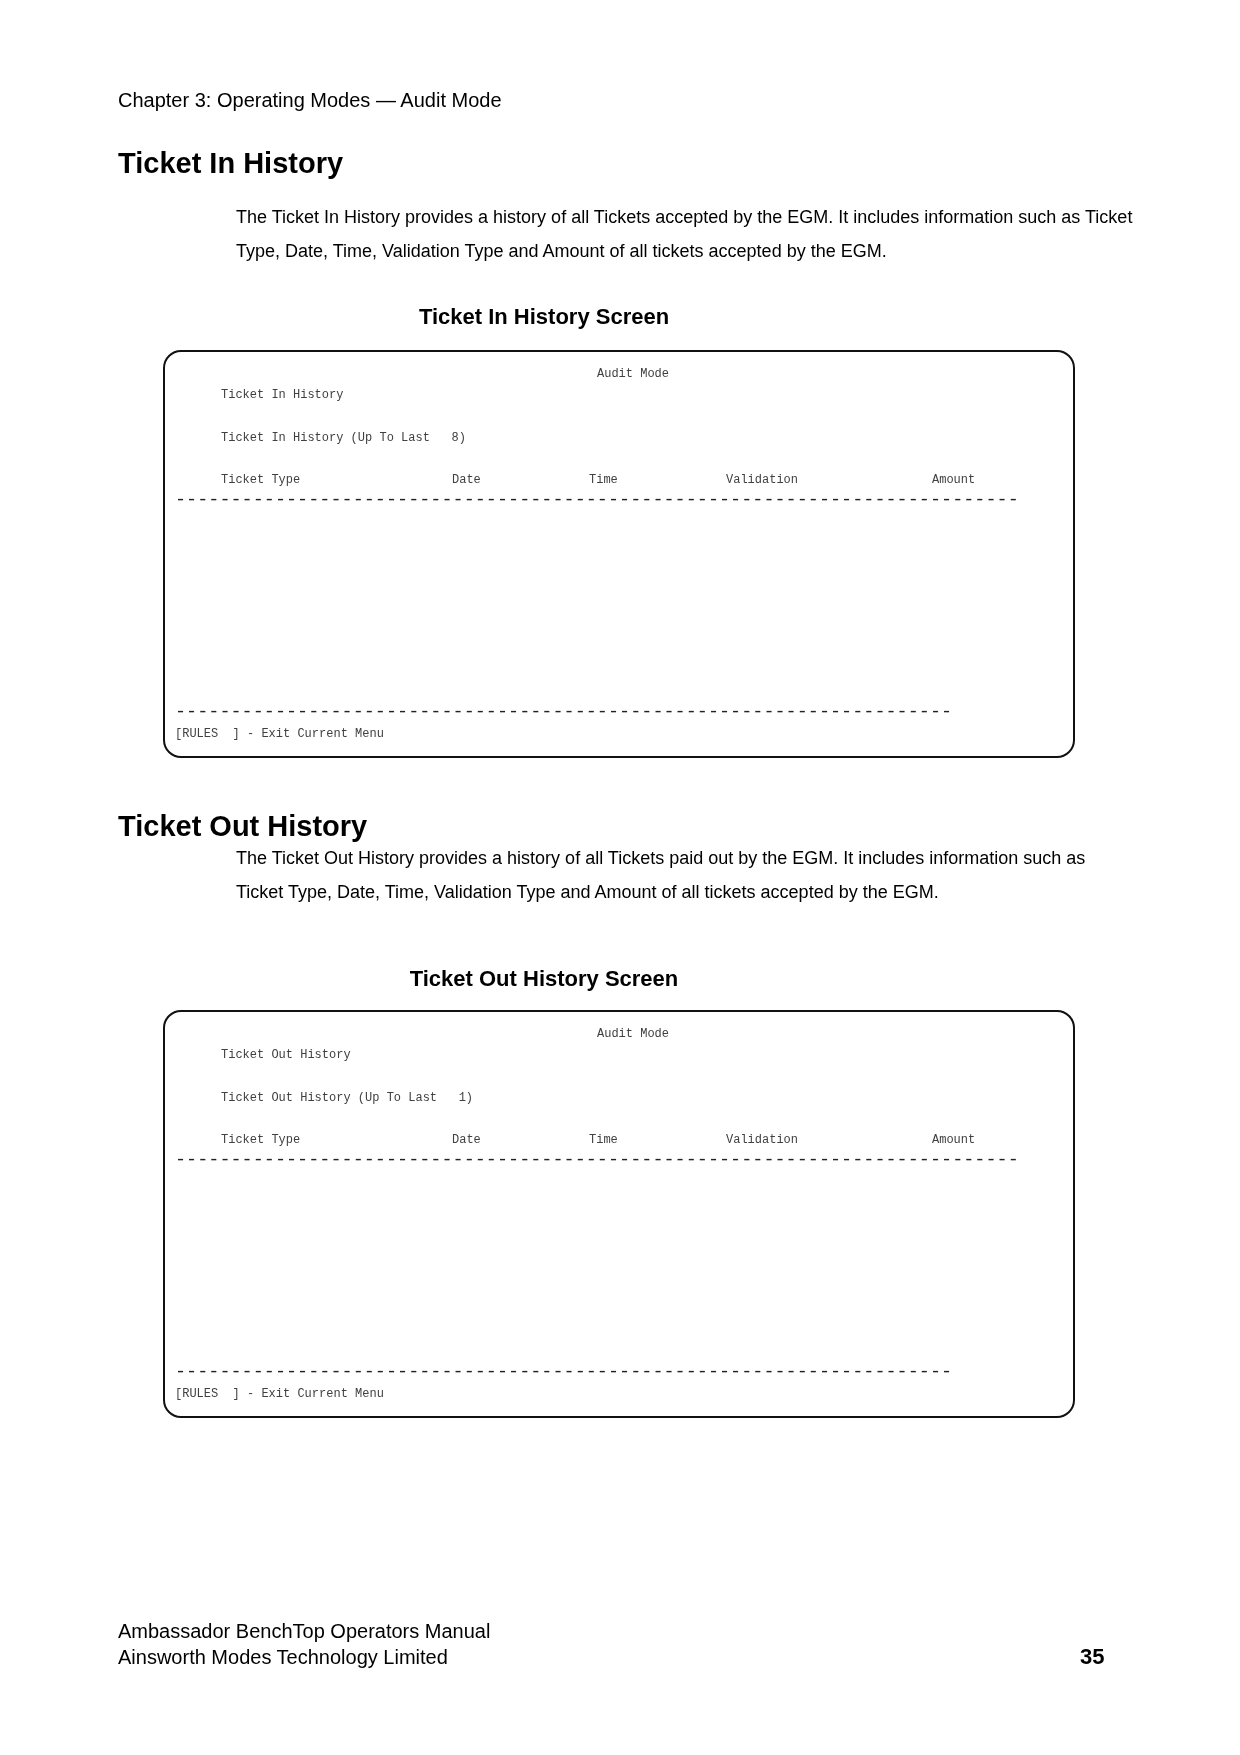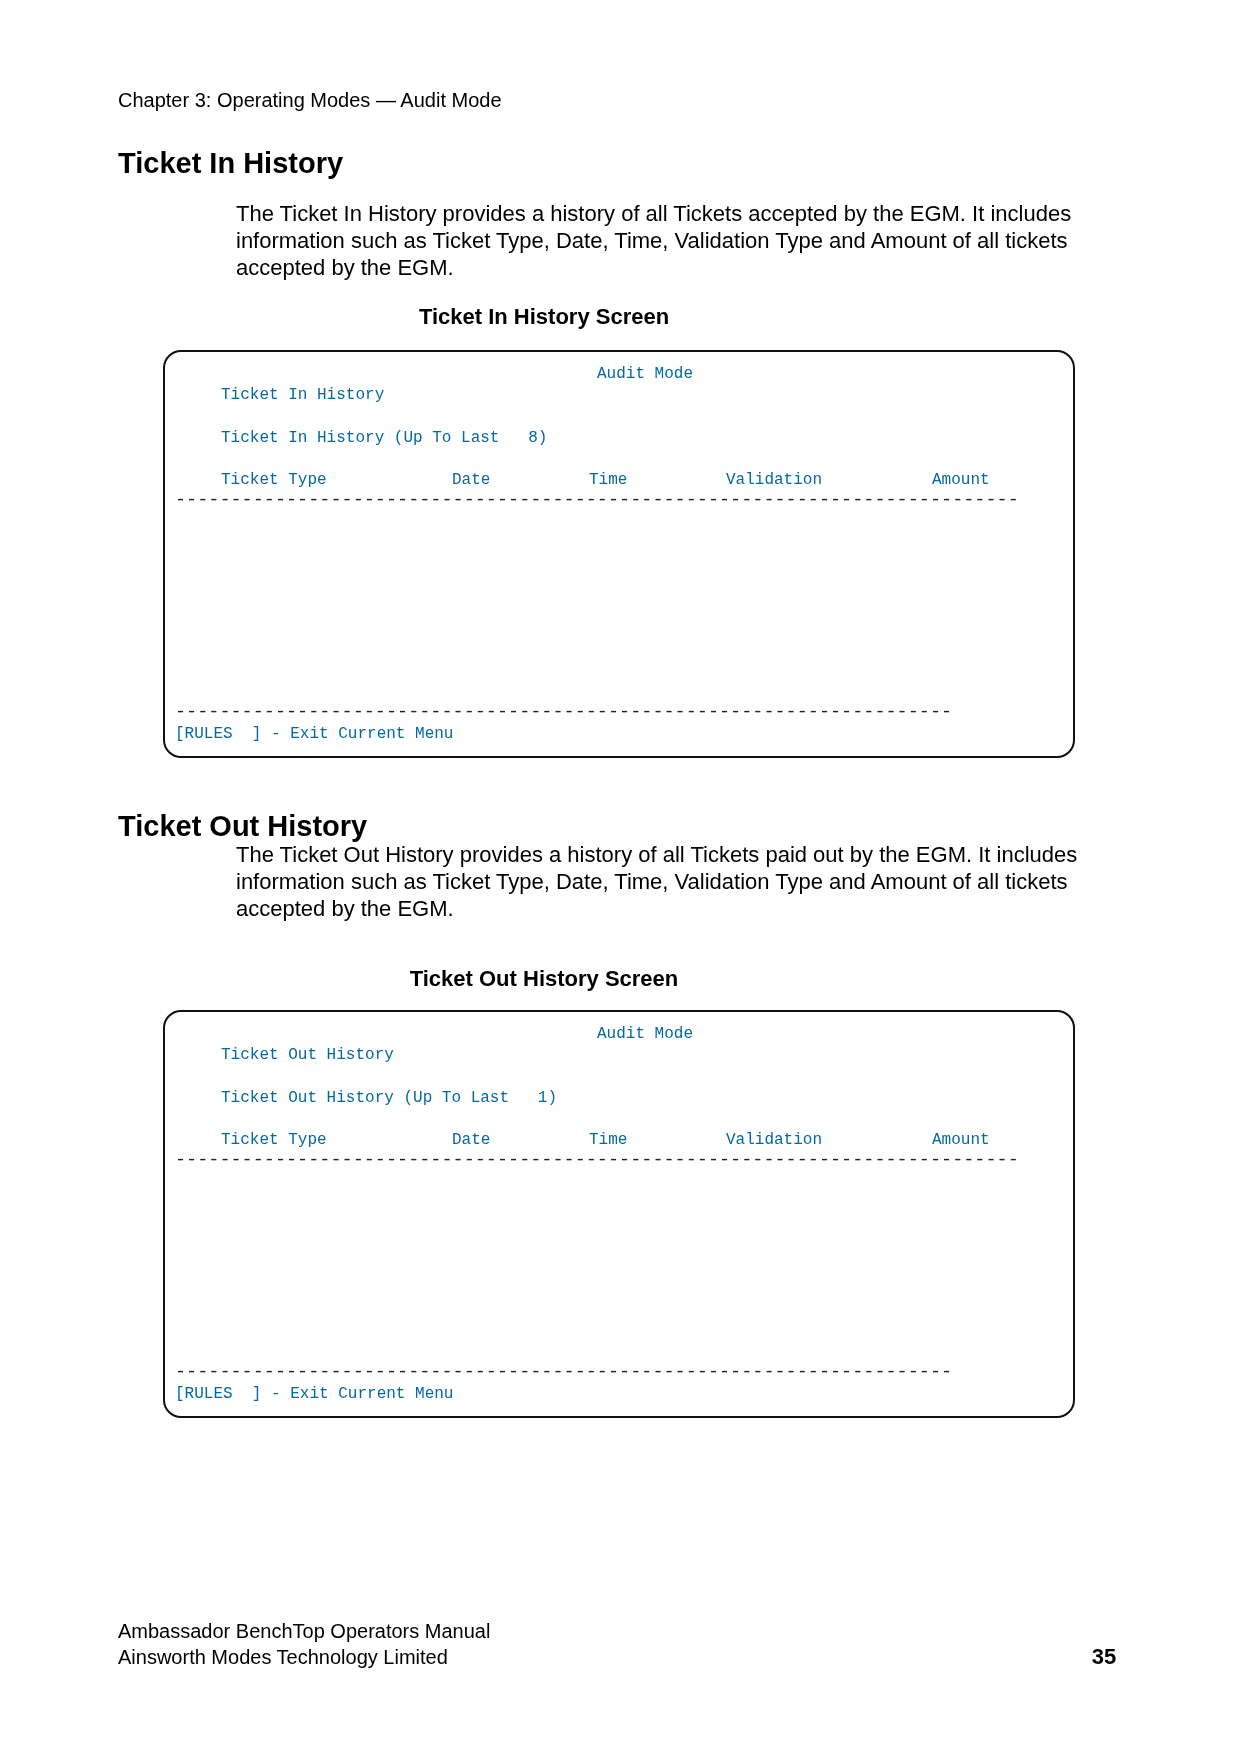--- a/index.html
+++ b/index.html
@@ -3,34 +3,34 @@
   <meta charset="utf-8">
   <style>
     html, body { margin: 0; padding: 0; background: #ffffff; }
     body {
       width: 1240px; height: 1755px; position: relative; overflow: hidden;
       font-family: "Liberation Sans", sans-serif; color: #000;
     }
     .abs { position: absolute; }
     .running-header { left: 118px; top: 89px; font-size: 20px; }
     .section-heading { left: 118px; font-size: 29px; font-weight: bold; }
-    .para { left: 236px; width: 900px; font-size: 22px; line-height: 27px; }
+    .para { left: 236px; width: 900px; font-size: 18px; line-height: 34px; }
     .caption { left: 0; width: 1088px; text-align: center; font-size: 22px; font-weight: bold; }
     .screen {
       left: 163px; width: 912px; border: 2px solid #111; border-radius: 18px;
       box-sizing: border-box; background: #fff;
     }
     .mono {
       position: absolute; font-family: "Liberation Mono", "DejaVu Sans Mono", monospace;
-      font-size: 16px; white-space: pre; color: #0369a1; line-height: 20px;
+      font-size: 12px; white-space: pre; color: #404040; line-height: 20px;
     }
     .col { position: absolute; }
     .dash { position: absolute; font-family: "Liberation Mono", monospace; font-size: 18.5px; white-space: pre; color: #222; overflow: hidden; }
     .footer-line { left: 118px; font-size: 20px; text-align: right; }
-    .page-number { left: 1080px; width: 48px; text-align: center; font-size: 22px; font-weight: bold; }
+    .page-number { left: 1080px; width: 48px; text-align: left; font-size: 22px; font-weight: bold; }
   </style>
 </head>
 <body>
 
 <div class="abs running-header">Chapter 3: Operating Modes — Audit Mode</div>
 
 <div class="abs section-heading" style="top:147px;">Ticket In History</div>
 <div class="abs para" style="top:200px;">The Ticket In History provides a history of all Tickets accepted by the EGM. It includes information such as Ticket Type, Date, Time, Validation Type and Amount of all tickets accepted by the EGM.</div>
 <div class="abs caption" style="top:304px;">Ticket In History Screen</div>
 

